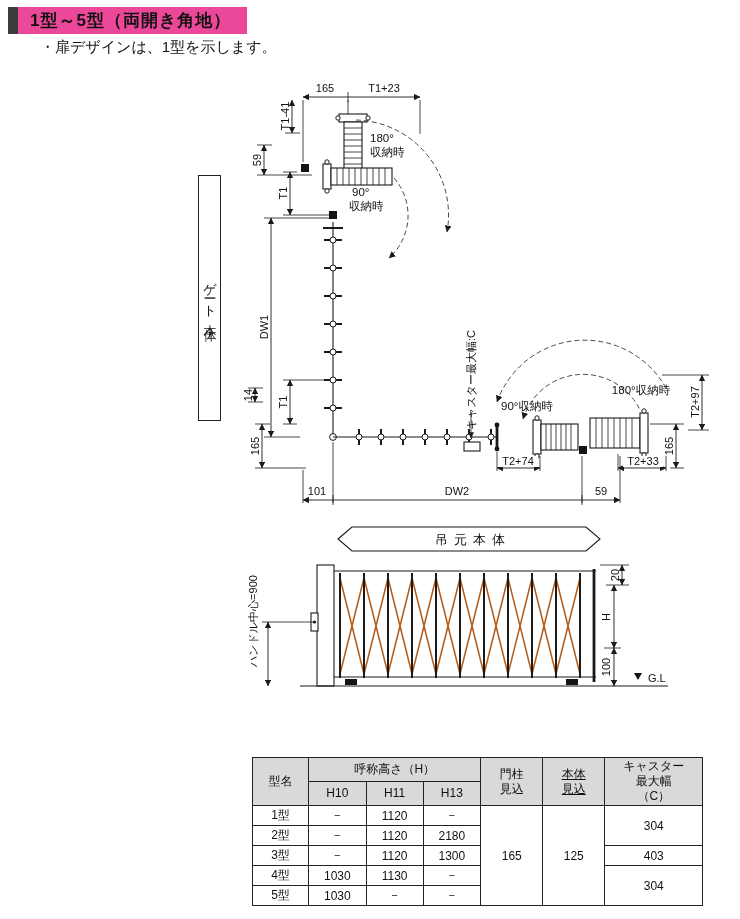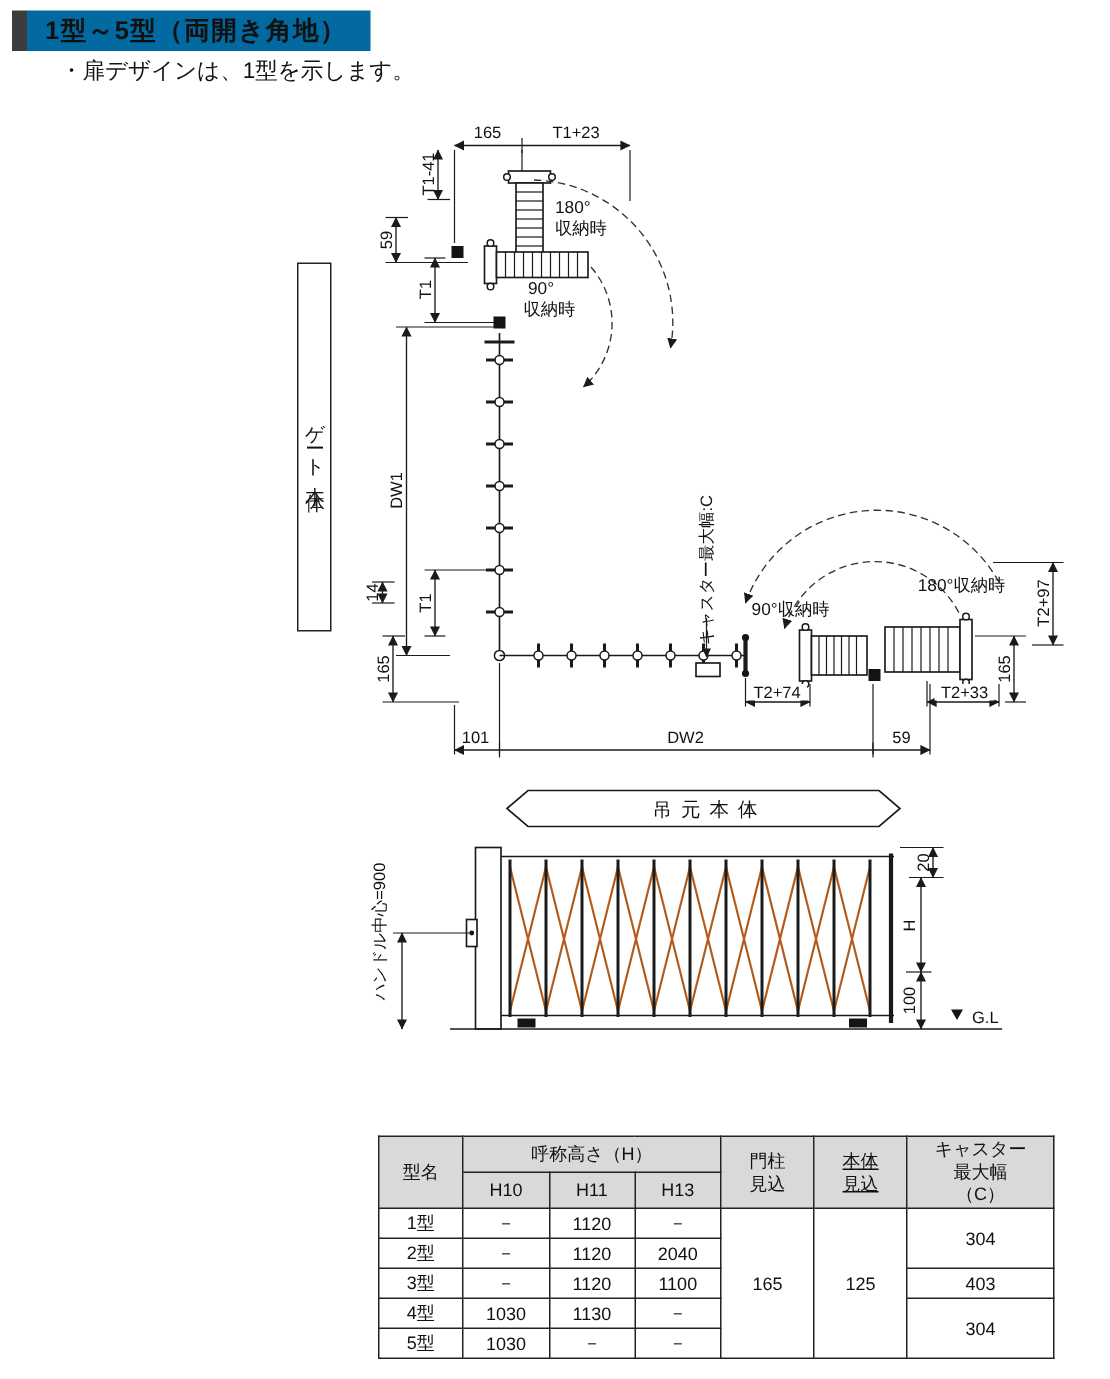--- a/index.html
+++ b/index.html
@@ -1,21 +1,21 @@
 <!DOCTYPE html>
 <html><head>
 <meta charset="utf-8">
 <style>
   * { margin:0; padding:0; box-sizing:border-box; }
   html,body { width:740px; height:919px; }
   body { background:#fff; font-family:"Liberation Sans","DejaVu Sans",sans-serif; color:#111; position:relative; overflow:hidden; }
 
   .title-bar { position:absolute; top:7px; left:8px; height:27px; display:flex; align-items:stretch; }
   .title-accent { width:10px; background:#3d3d3d; }
-  .title-bg { background:#0369a1; padding:0 16px 0 12px; display:flex; align-items:center; }
+  .title-bg { background:#ec4899; padding:0 16px 0 12px; display:flex; align-items:center; }
   .title-text { font-size:17px; font-weight:bold; letter-spacing:1px; }
 
   .note { position:absolute; top:38px; left:40px; font-size:15px; }
 
   .diagram { position:absolute; top:72px; left:0; width:740px; height:660px; }
   .diagram svg { position:absolute; inset:0; }
 
   svg text { font-family:"Liberation Sans","DejaVu Sans",sans-serif; fill:#111; }
   .dl  { font-size:11px; }
   .jp  { font-size:11.5px; }
@@ -384,27 +384,27 @@
       <td>1120</td>
       <td>－</td>
       <td rowspan="5">165</td>
       <td rowspan="5">125</td>
       <td rowspan="2">304</td>
     </tr>
     <tr>
       <td>2型</td>
       <td>－</td>
       <td>1120</td>
-      <td>2040</td>
+      <td>2180</td>
     </tr>
     <tr>
       <td>3型</td>
       <td>－</td>
       <td>1120</td>
-      <td>1100</td>
+      <td>1300</td>
       <td>403</td>
     </tr>
     <tr>
       <td>4型</td>
       <td>1030</td>
       <td>1130</td>
       <td>－</td>
       <td rowspan="2">304</td>
     </tr>
     <tr>

